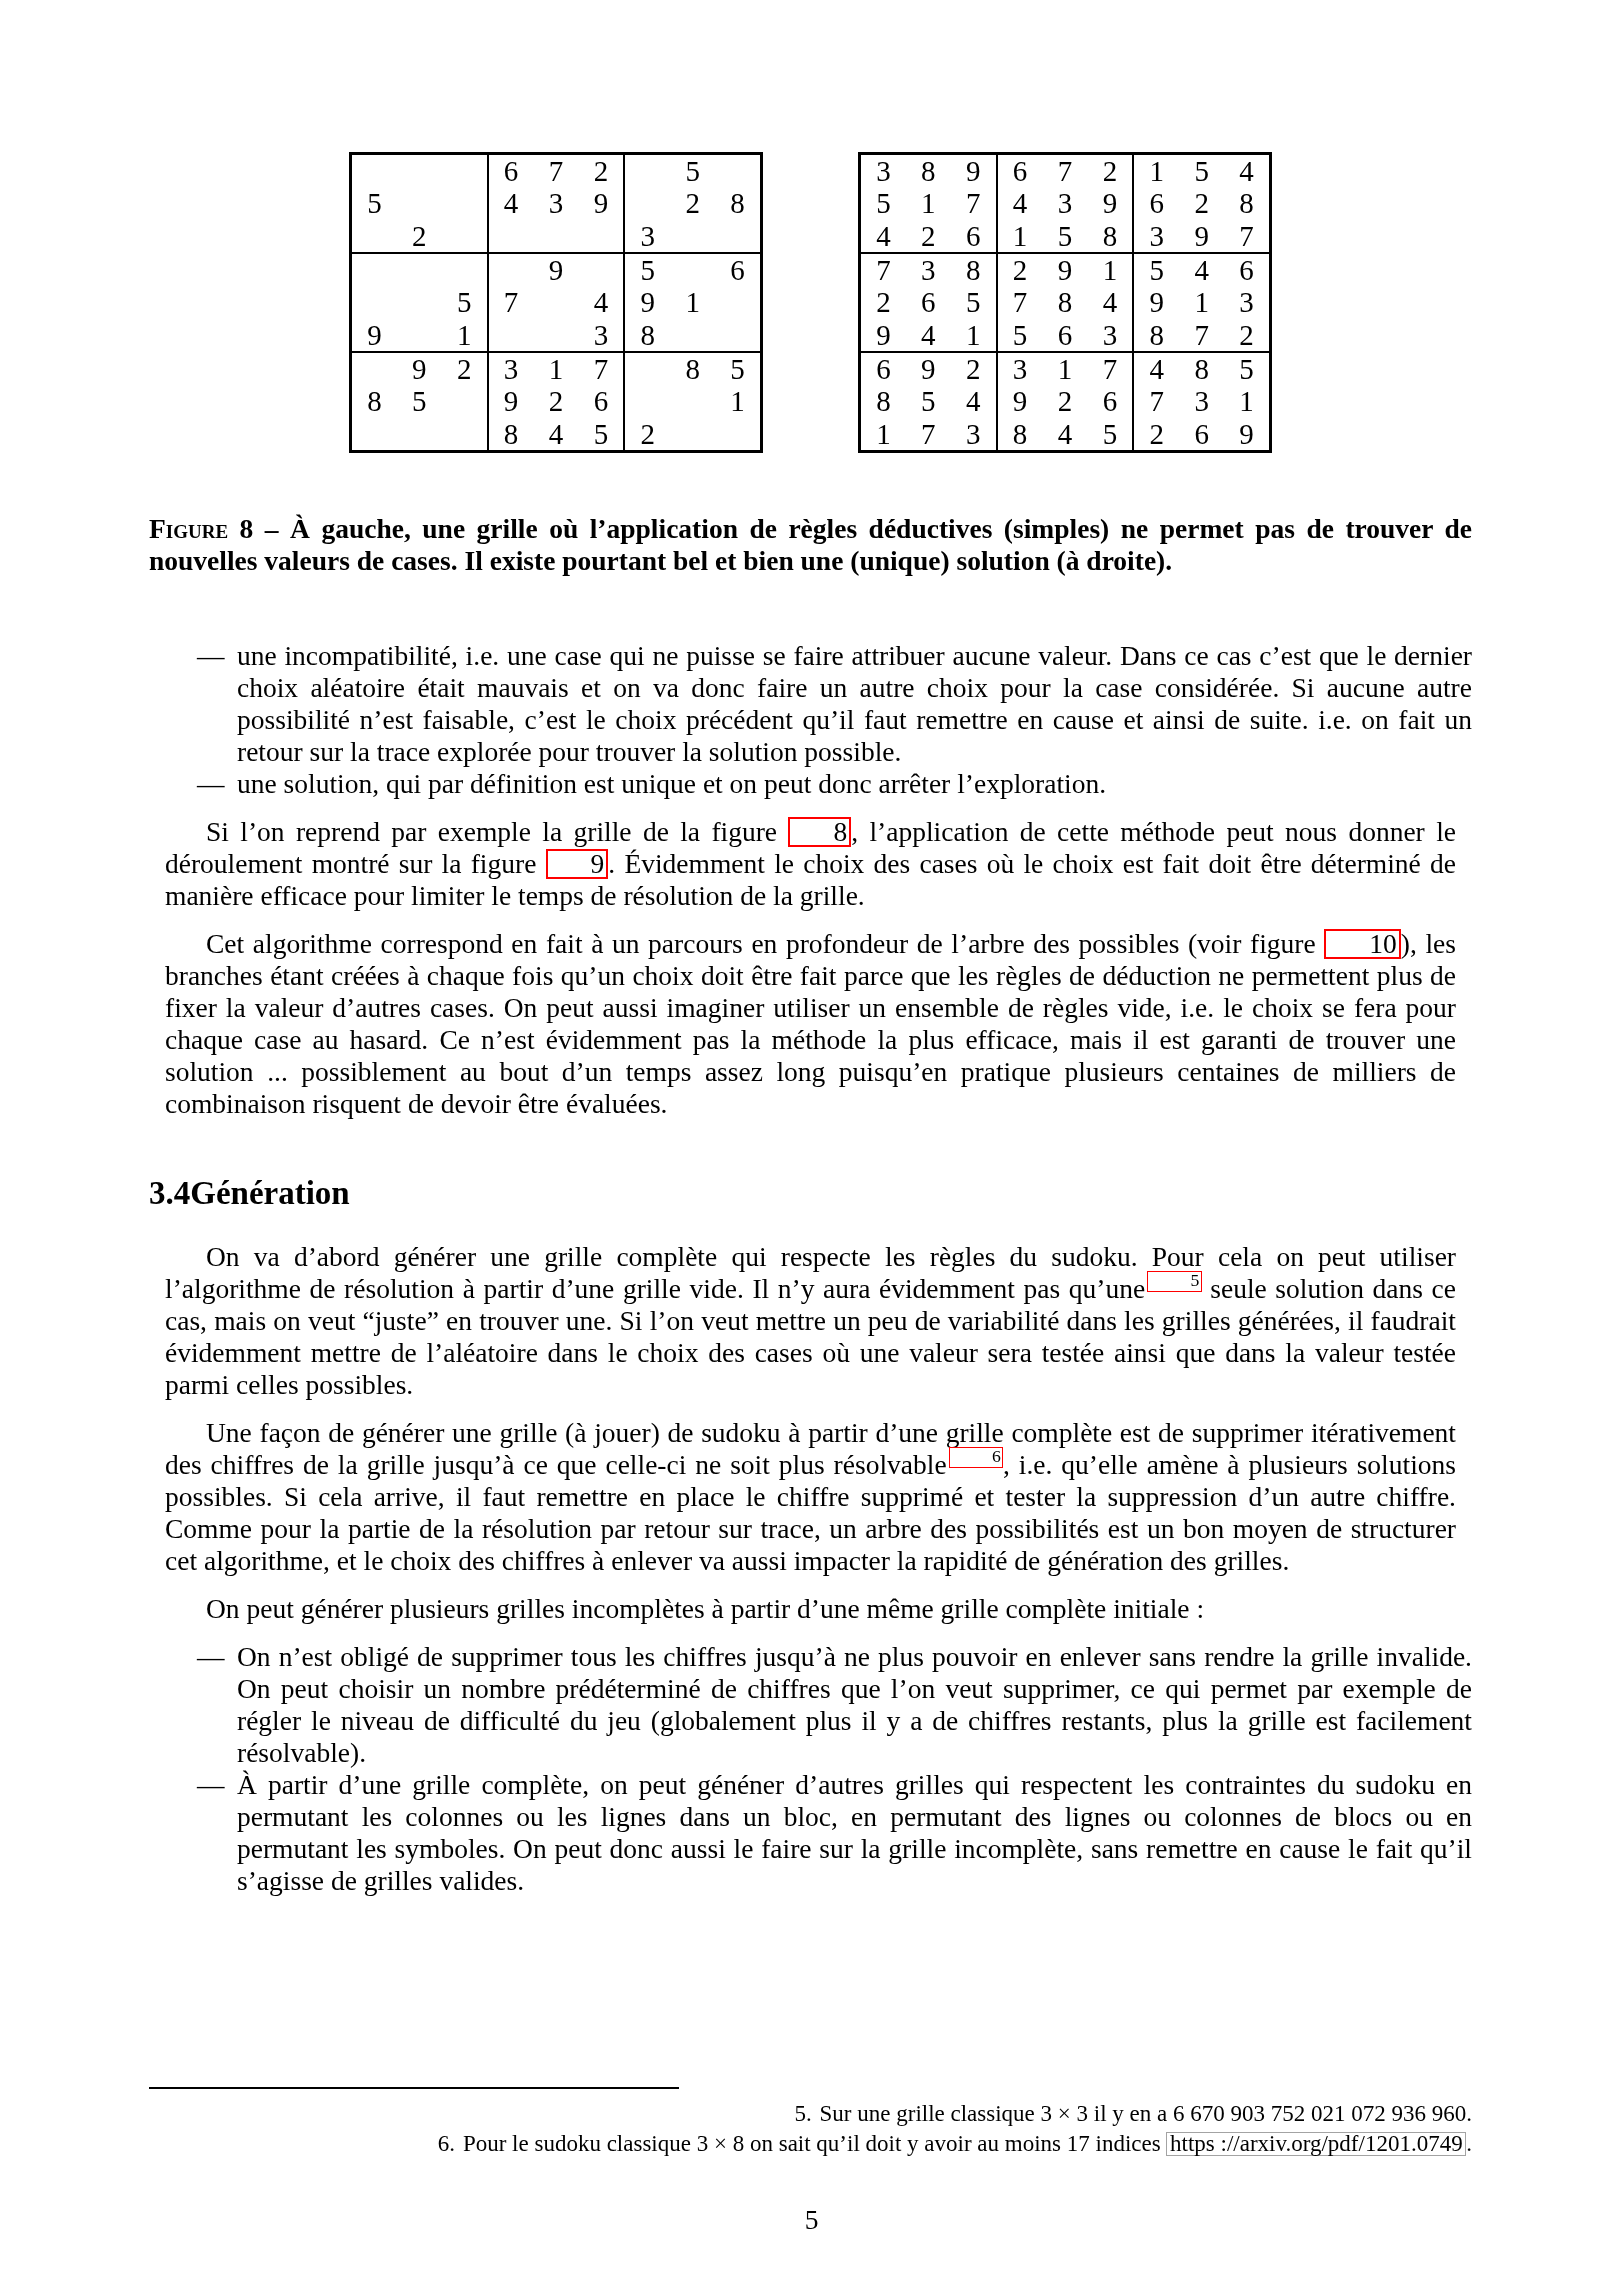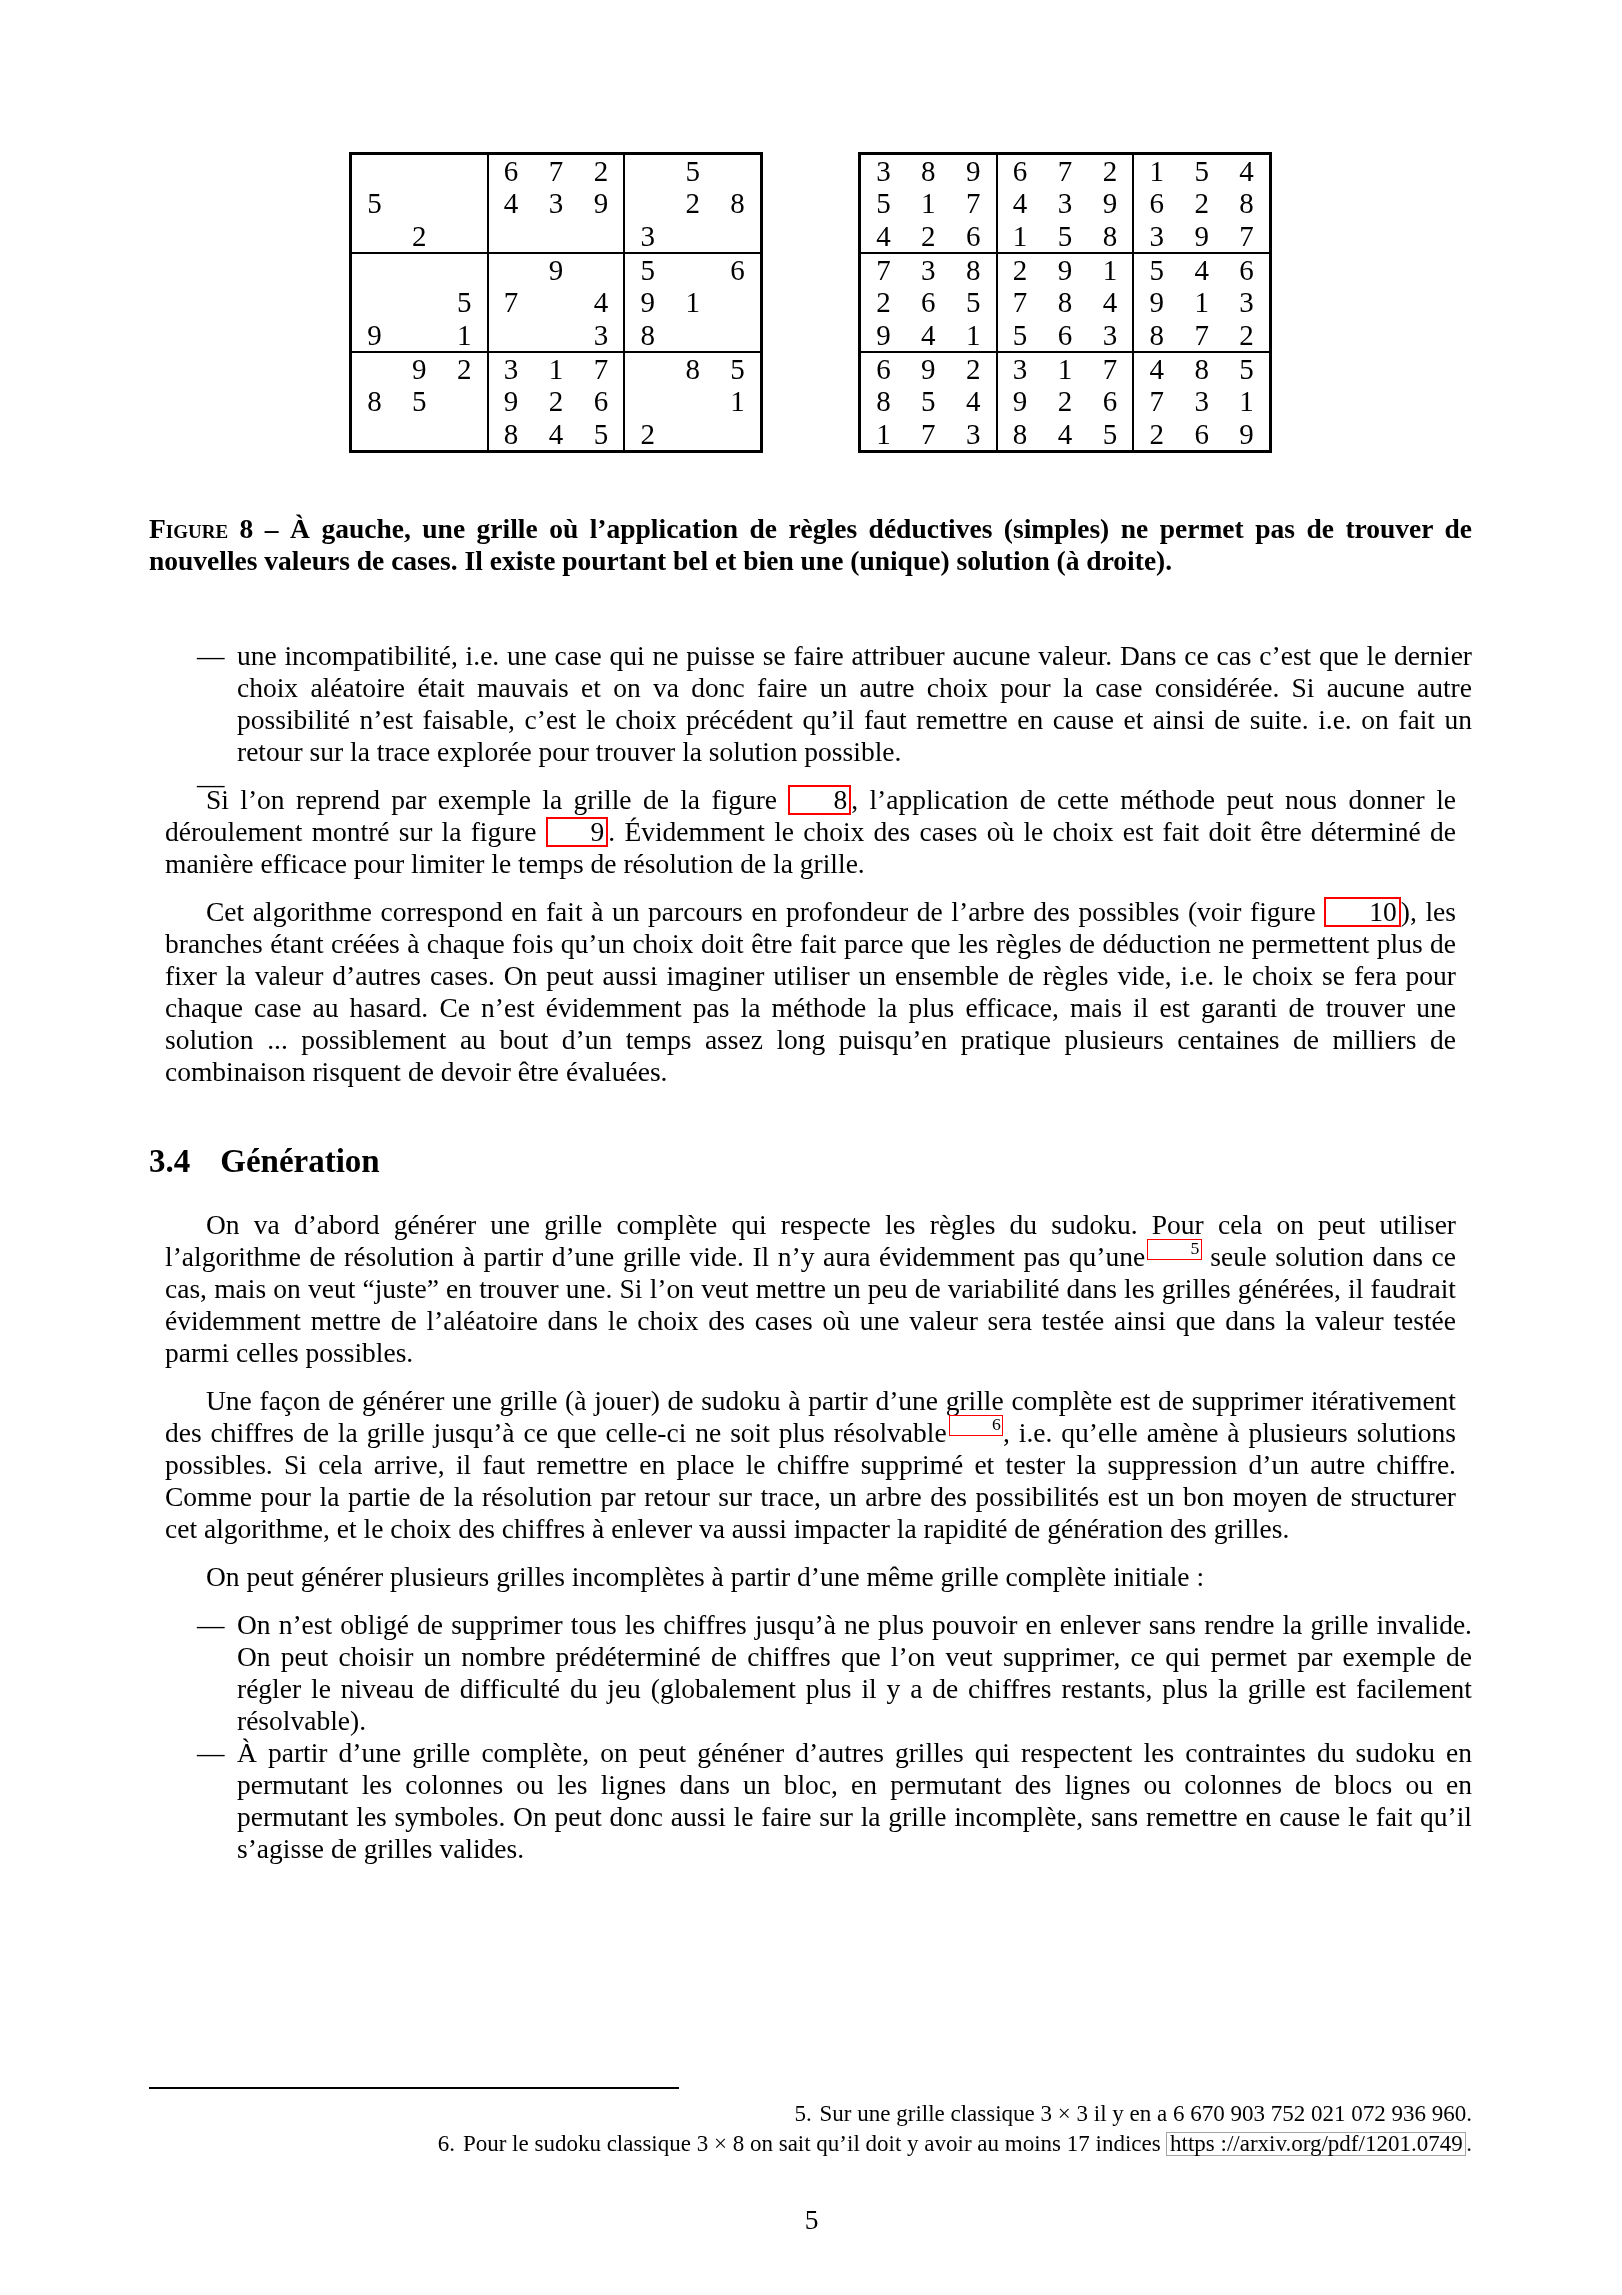--- a/index.html
+++ b/index.html
@@ -45,21 +45,21 @@
   .smallcaps { font-variant:small-caps; }
   
   .para { margin:16px; text-indent:41px; text-align:justify; }
   .list { margin:0; }
   .item { position:relative; padding-left:88px; text-align:justify; }
   .item .marker { position:absolute; left:48px; top:0; }
   .heading {
     margin:54px 0 29px 0;
     font-size:33px; font-weight:bold; line-height:38px;
   }
-  .heading .hnum { margin-right:30px; }
+  .heading .hnum { }
   .ref {
     display:inline-block;
     border:2px solid #ff0000;
     padding:0 2px; line-height:26px;
   }
   .fnmark {
     display:inline-block;
     border:1.6px solid #ff0000;
     font-size:17.7px; line-height:17.7px;
     padding:0.7px 1.3px;
@@ -297,21 +297,21 @@
     <div class="caption">
       <span class="smallcaps">Figure</span>
       <span>8</span>
       <span>–</span>
       <span>À gauche, une grille où l’application de règles déductives (simples) ne permet pas de trouver de nouvelles valeurs de cases. Il existe pourtant bel et bien une (unique) solution (à droite).</span>
     </div>
 
     <div id="body-container">
         <div class="list" style="margin-top: 63px;">
           <div class="item"><span class="marker">—</span><span><span>une incompatibilité, i.e. une case qui ne puisse se faire attribuer aucune valeur. Dans ce cas c’est que le dernier choix aléatoire était mauvais et on va donc faire un autre choix pour la case considérée. Si aucune autre possibilité n’est faisable, c’est le choix précédent qu’il faut remettre en cause et ainsi de suite. i.e. on fait un retour sur la trace explorée pour trouver la solution possible.</span></span></div>
-          <div class="item"><span class="marker">—</span></div>
+          <div class="item"><span class="marker">—</span><span><span>une solution, qui par définition est unique et on peut donc arrêter l’exploration.</span></span></div>
         </div>
         <p class="para"><span>Si l’on reprend par exemple la grille de la figure </span><span class="ref">8</span><span>, l’application de cette méthode peut nous donner le déroulement montré sur la figure </span><span class="ref">9</span><span>. Évidemment le choix des cases où le choix est fait doit être déterminé de manière efficace pour limiter le temps de résolution de la grille.</span></p>
         <p class="para"><span>Cet algorithme correspond en fait à un parcours en profondeur de l’arbre des possibles (voir figure </span><span class="ref">10</span><span>), les branches étant créées à chaque fois qu’un choix doit être fait parce que les règles de déduction ne permettent plus de fixer la valeur d’autres cases. On peut aussi imaginer utiliser un ensemble de règles vide, i.e. le choix se fera pour chaque case au hasard. Ce n’est évidemment pas la méthode la plus efficace, mais il est garanti de trouver une solution ... possiblement au bout d’un temps assez long puisqu’en pratique plusieurs centaines de milliers de combinaison risquent de devoir être évaluées.</span></p>
         <h2 class="heading"><span class="hnum">3.4</span><span class="htitle">Génération</span></h2>
         <p class="para"><span>On va d’abord générer une grille complète qui respecte les règles du sudoku. Pour cela on peut utiliser l’algorithme de résolution à partir d’une grille vide. Il n’y aura évidemment pas qu’une</span><span class="fnmark">5</span><span> seule solution dans ce cas, mais on veut “juste” en trouver une. Si l’on veut mettre un peu de variabilité dans les grilles générées, il faudrait évidemment mettre de l’aléatoire dans le choix des cases où une valeur sera testée ainsi que dans la valeur testée parmi celles possibles.</span></p>
         <p class="para"><span>Une façon de générer une grille (à jouer) de sudoku à partir d’une grille complète est de supprimer itérativement des chiffres de la grille jusqu’à ce que celle-ci ne soit plus résolvable</span><span class="fnmark">6</span><span>, i.e. qu’elle amène à plusieurs solutions possibles. Si cela arrive, il faut remettre en place le chiffre supprimé et tester la suppression d’un autre chiffre. Comme pour la partie de la résolution par retour sur trace, un arbre des possibilités est un bon moyen de structurer cet algorithme, et le choix des chiffres à enlever va aussi impacter la rapidité de génération des grilles.</span></p>
         <p class="para"><span>On peut générer plusieurs grilles incomplètes à partir d’une même grille complète initiale :</span></p>
         <div class="list">
           <div class="item"><span class="marker">—</span><span><span>On n’est obligé de supprimer tous les chiffres jusqu’à ne plus pouvoir en enlever sans rendre la grille invalide. On peut choisir un nombre prédéterminé de chiffres que l’on veut supprimer, ce qui permet par exemple de régler le niveau de difficulté du jeu (globalement plus il y a de chiffres restants, plus la grille est facilement résolvable).</span></span></div>
           <div class="item"><span class="marker">—</span><span><span>À partir d’une grille complète, on peut généner d’autres grilles qui respectent les contraintes du sudoku en permutant les colonnes ou les lignes dans un bloc, en permutant des lignes ou colonnes de blocs ou en permutant les symboles. On peut donc aussi le faire sur la grille incomplète, sans remettre en cause le fait qu’il s’agisse de grilles valides.</span></span></div>

